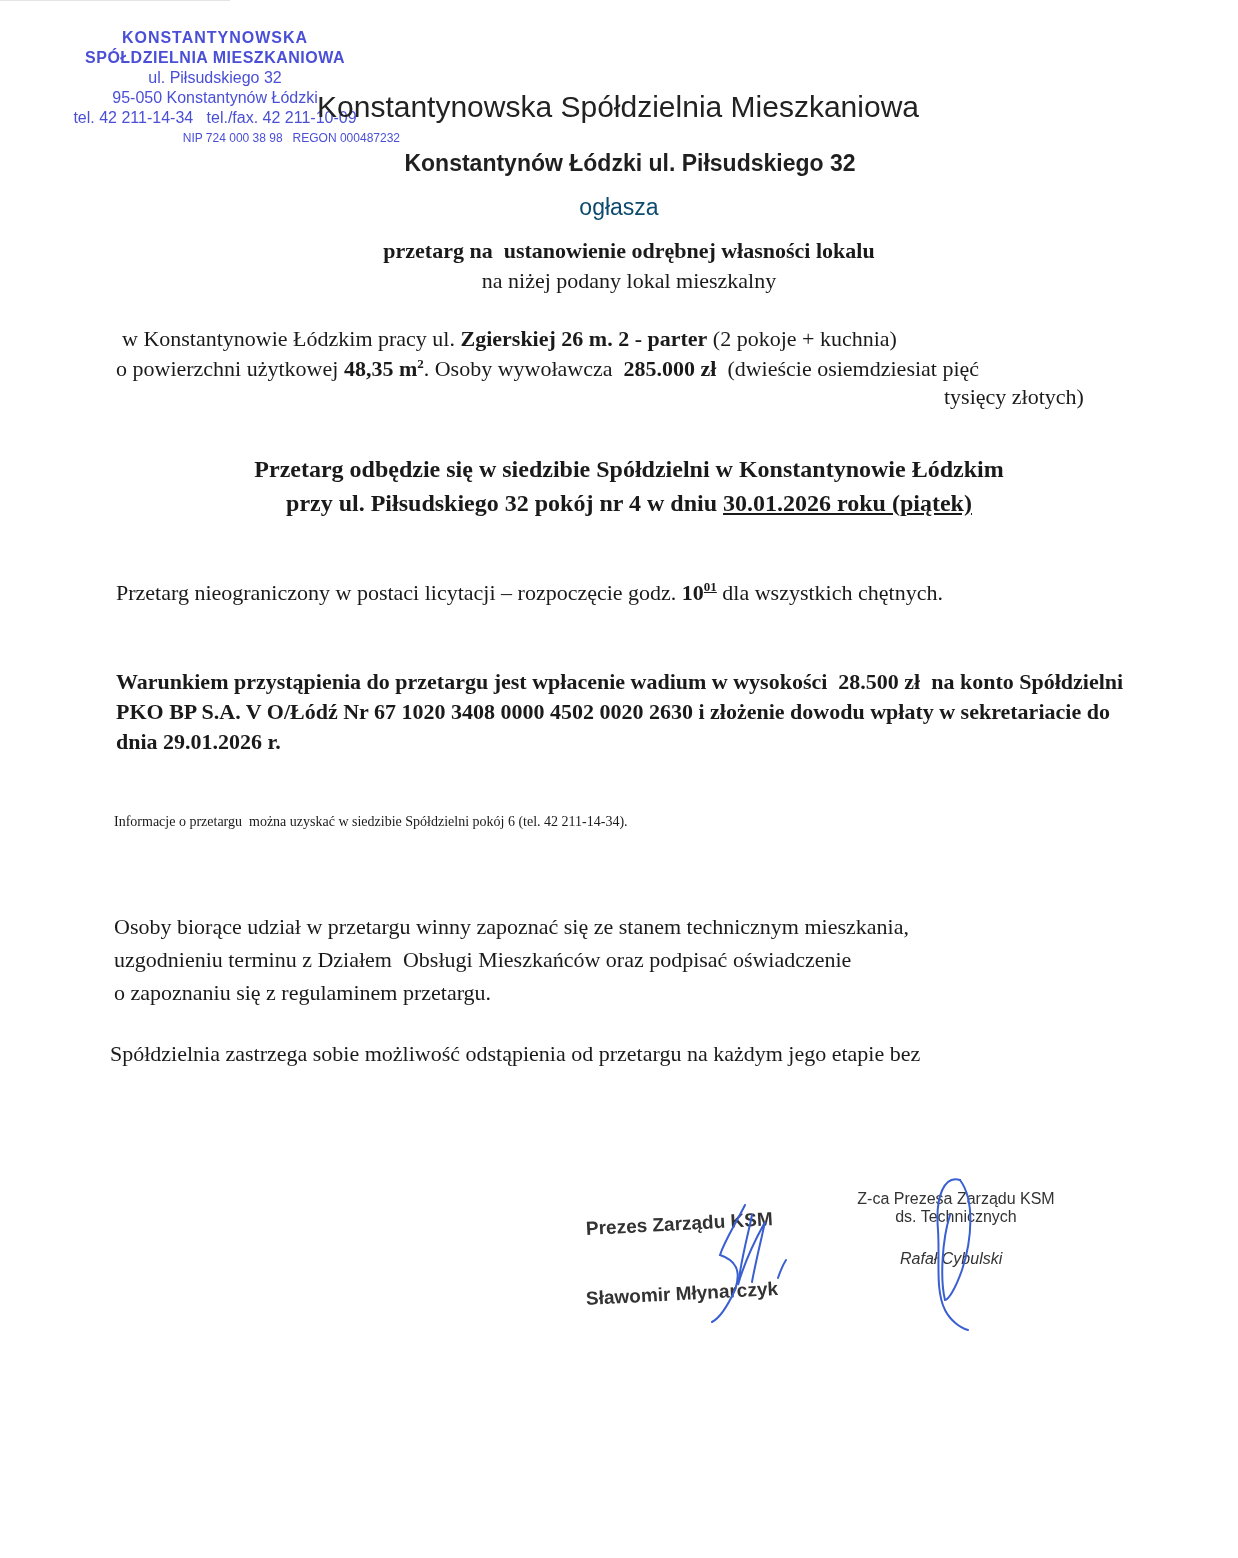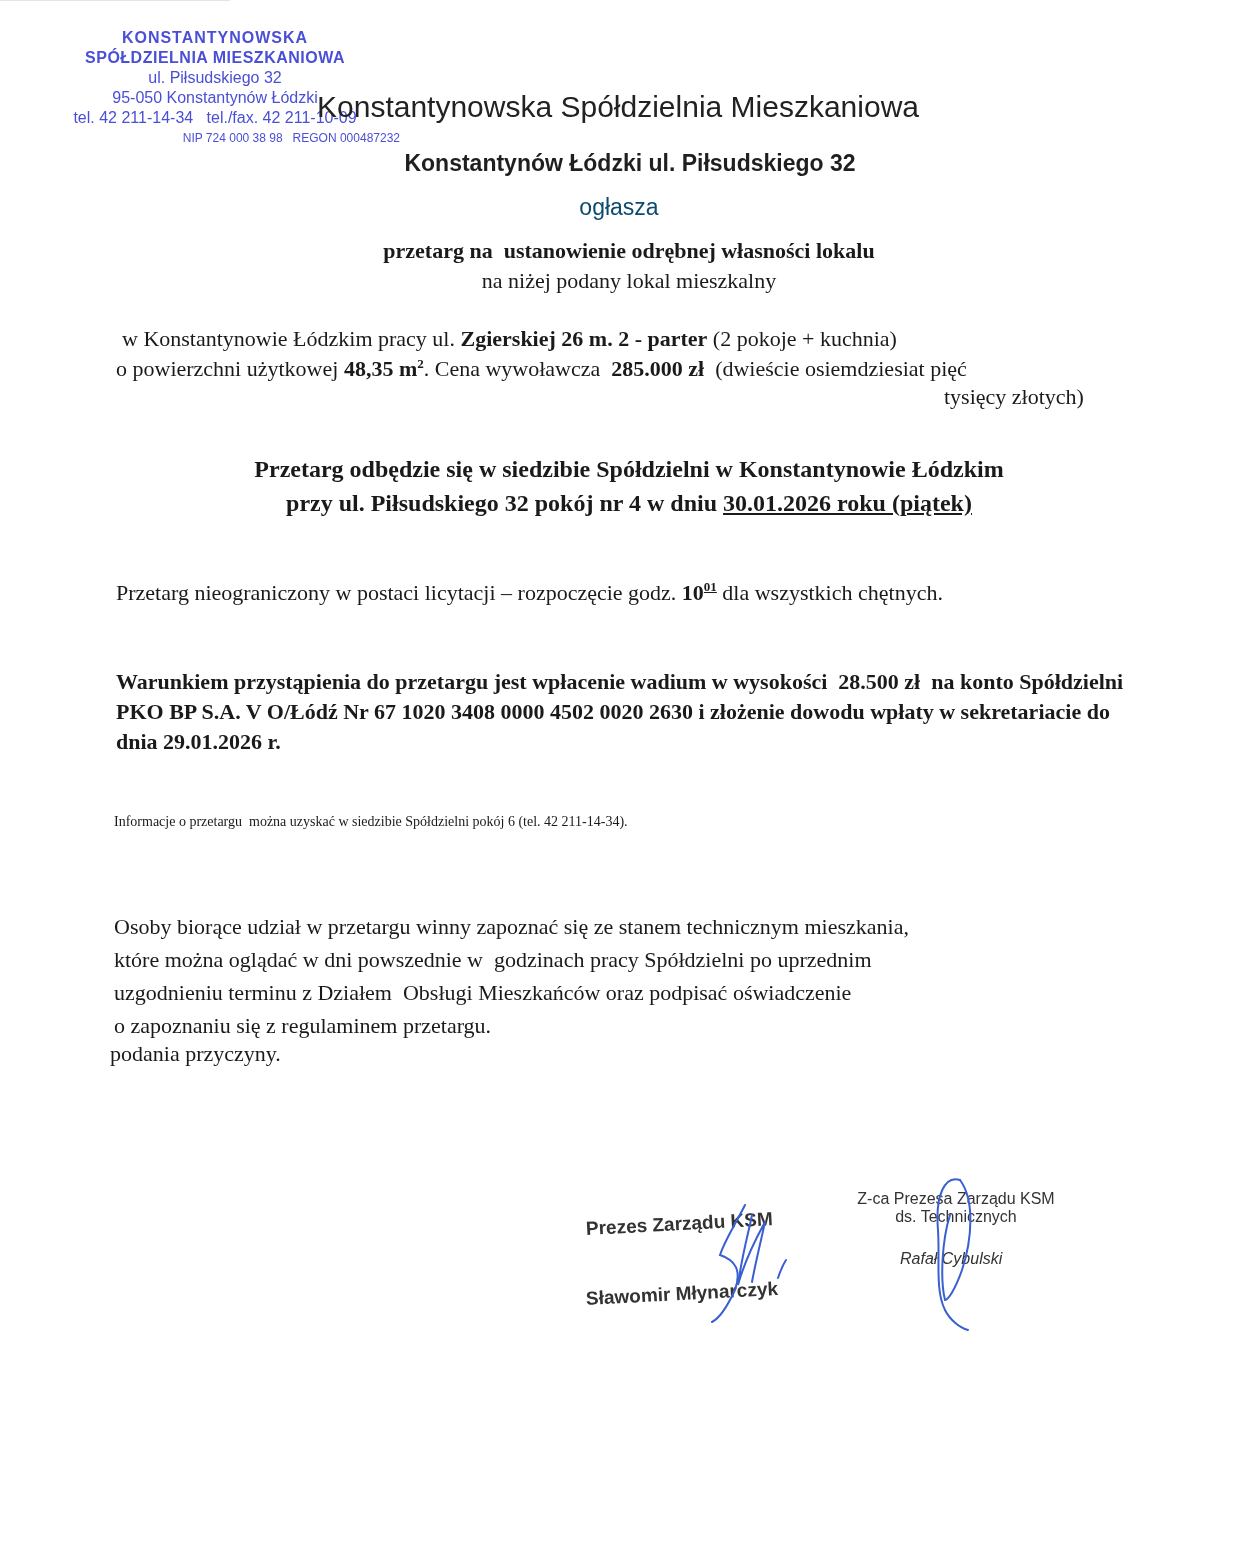--- a/index.html
+++ b/index.html
@@ -68,41 +68,40 @@
 </div>
 
 <div class="abs org-title sans center">Konstantynowska Spółdzielnia Mieszkaniowa</div>
 <div class="abs org-address sans center">Konstantynów Łódzki ul. Piłsudskiego 32</div>
 <div class="abs announces sans center">ogłasza</div>
 
 <div class="abs headline serif center" style="white-space:pre;">przetarg na  ustanowienie odrębnej własności lokalu</div>
 <div class="abs subheadline serif center">na niżej podany lokal mieszkalny</div>
 
 <div class="abs prop1 serif" style="white-space:pre;"><span>w Konstantynowie Łódzkim pracy ul. </span><b>Zgierskiej 26 m. 2 - parter</b><span> (2 pokoje + kuchnia)</span></div>
-<div class="abs prop2 serif" style="white-space:pre;"><span>o powierzchni użytkowej </span><b><span>48,35 m</span><sup>2</sup></b><span>. Cena wywoławcza  </span><b>285.000 zł</b><span>  (dwieście osiemdziesiat pięć</span></div>
+<div class="abs prop2 serif" style="white-space:pre;"><span>o powierzchni użytkowej </span><b><span>48,35 m</span><sup>2</sup></b><span>. Osoby wywoławcza  </span><b>285.000 zł</b><span>  (dwieście osiemdziesiat pięć</span></div>
 <div class="abs prop3 serif">tysięcy złotych)</div>
 
 <div class="abs venue1 serif center">Przetarg odbędzie się w siedzibie Spółdzielni w Konstantynowie Łódzkim</div>
 <div class="abs venue2 serif center"><span>przy ul. Piłsudskiego 32 pokój nr 4 w dniu </span><span class="u">30.01.2026 roku (piątek)</span></div>
 
 <div class="abs start serif" style="white-space:pre;"><span>Przetarg nieograniczony w postaci licytacji – rozpoczęcie godz. </span><span class="hh">10</span><span class="mm">01</span><span> dla wszystkich chętnych.</span></div>
 
 <div class="abs cond serif" style="white-space:pre-wrap;">Warunkiem przystąpienia do przetargu jest wpłacenie wadium w wysokości  28.500 zł  na konto Spółdzielni PKO BP S.A. V O/Łódź Nr 67 1020 3408 0000 4502 0020 2630 i złożenie dowodu wpłaty w sekretariacie do dnia 29.01.2026 r.</div>
 
 <div class="abs info serif" style="white-space:pre;">Informacje o przetargu  można uzyskać w siedzibie Spółdzielni pokój 6 (tel. 42 211-14-34).</div>
 
 <div class="abs visit serif">
   <div style="white-space:pre;">Osoby biorące udział w przetargu winny zapoznać się ze stanem technicznym mieszkania,</div>
-  <div style="white-space:pre;">które można oglądać w dni powszednie w  godzinach pracy Spółdzielni po uprzednim</div>
   <div style="white-space:pre;">uzgodnieniu terminu z Działem  Obsługi Mieszkańców oraz podpisać oświadczenie</div>
   <div style="white-space:pre;">o zapoznaniu się z regulaminem przetargu.</div>
 </div>
 
 <div class="abs reserve serif">
-  <div>podania przyczyny.</div>
+  <div>Spółdzielnia zastrzega sobie możliwość odstąpienia od przetargu na każdym jego etapie bez</div>
 </div>
 
 <div class="abs sig-left-title sans">Prezes Zarządu KSM</div>
 <div class="abs sig-left-name sans">Sławomir Młynarczyk</div>
 <div class="abs sig-right-title sans">
   <div>Z-ca Prezesa Zarządu KSM</div>
   <div>ds. Technicznych</div>
 </div>
 <div class="abs sig-right-name sans">Rafał Cybulski</div>
 

